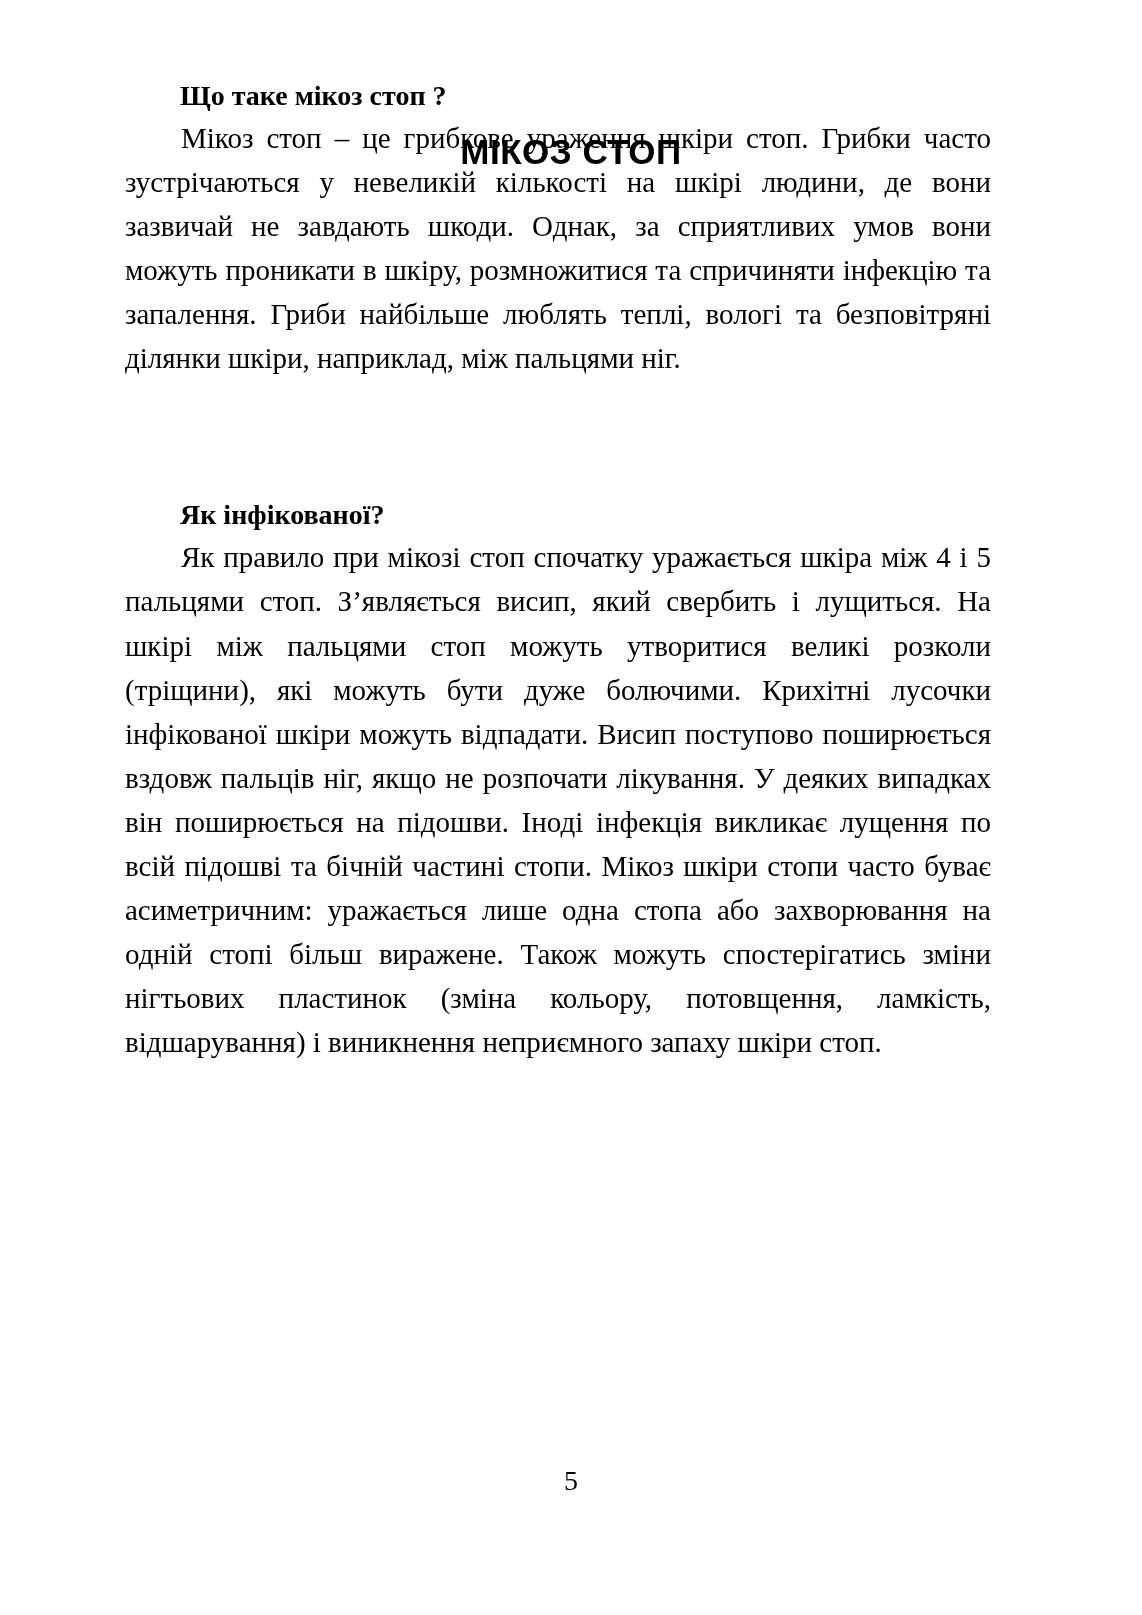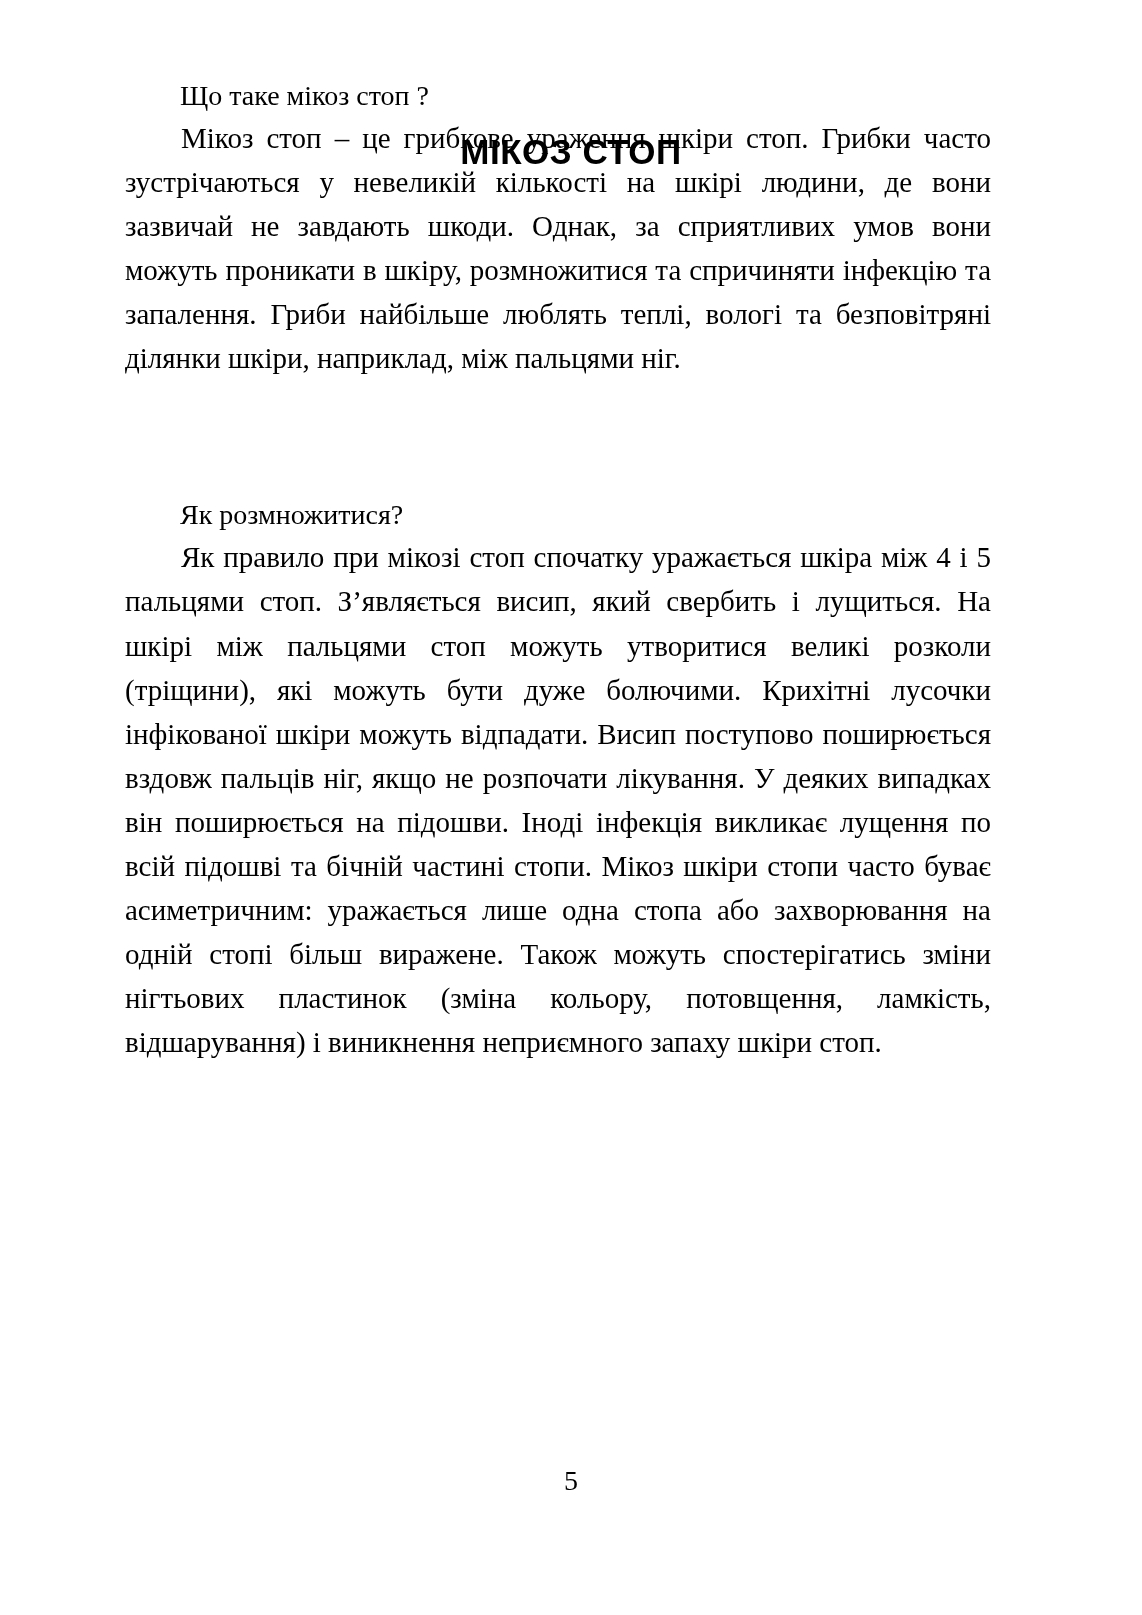--- a/index.html
+++ b/index.html
@@ -41,21 +41,21 @@
     margin: 0;
     padding-top: 133px;
     line-height: 1.1;
   }
 
   .section {
     margin: 0;
   }
 
   .section-heading {
-    font-weight: normal;
+    font-weight: bold;
     font-size: 28px;
     line-height: 1.32;
     margin: 0;
     text-indent: 56px;
     text-align: left;
   }
 
   .body-par {
     font-size: 29px;
     line-height: 1.52;
@@ -103,21 +103,21 @@
       <p class="section-heading">Що таке мікоз стоп ?</p>
       <p class="body-par">Мікоз стоп – це грибкове ураження шкіри стоп. Грибки часто зустрічаються у невеликій кількості на шкірі людини, де вони зазвичай не завдають шкоди. Однак, за сприятливих умов вони можуть проникати в шкіру, розмножитися та спричиняти інфекцію та запалення. Гриби найбільше люблять теплі, вологі та безповітряні ділянки шкіри, наприклад, між пальцями ніг.</p>
     </div>
 
     <div class="gap-m"></div>
 
 
     <div class="gap-xl"></div>
 
     <div class="section">
-      <p class="section-heading">Як розмножитися?</p>
+      <p class="section-heading">Як інфікованої?</p>
       <p class="body-par">Як правило при мікозі стоп спочатку уражається шкіра між 4 і 5 пальцями стоп. З’являється висип, який свербить і лущиться. На шкірі між пальцями стоп можуть утворитися великі розколи (тріщини), які можуть бути  дуже  болючими. Крихітні лусочки інфікованої шкіри можуть відпадати. Висип поступово поширюється вздовж пальців ніг, якщо не розпочати лікування. У деяких випадках він поширюється на підошви. Іноді інфекція викликає лущення по всій підошві та бічній частині стопи. Мікоз шкіри стопи часто буває асиметричним: уражається лише одна стопа або захворювання на одній стопі більш виражене. Також можуть спостерігатись зміни нігтьових пластинок (зміна кольору, потовщення, ламкість, відшарування) і виникнення неприємного запаху шкіри стоп.</p>
     </div>
 
   </div>
 
   <div class="page-number">5</div>
 
 </div>
 
 </body></html>

